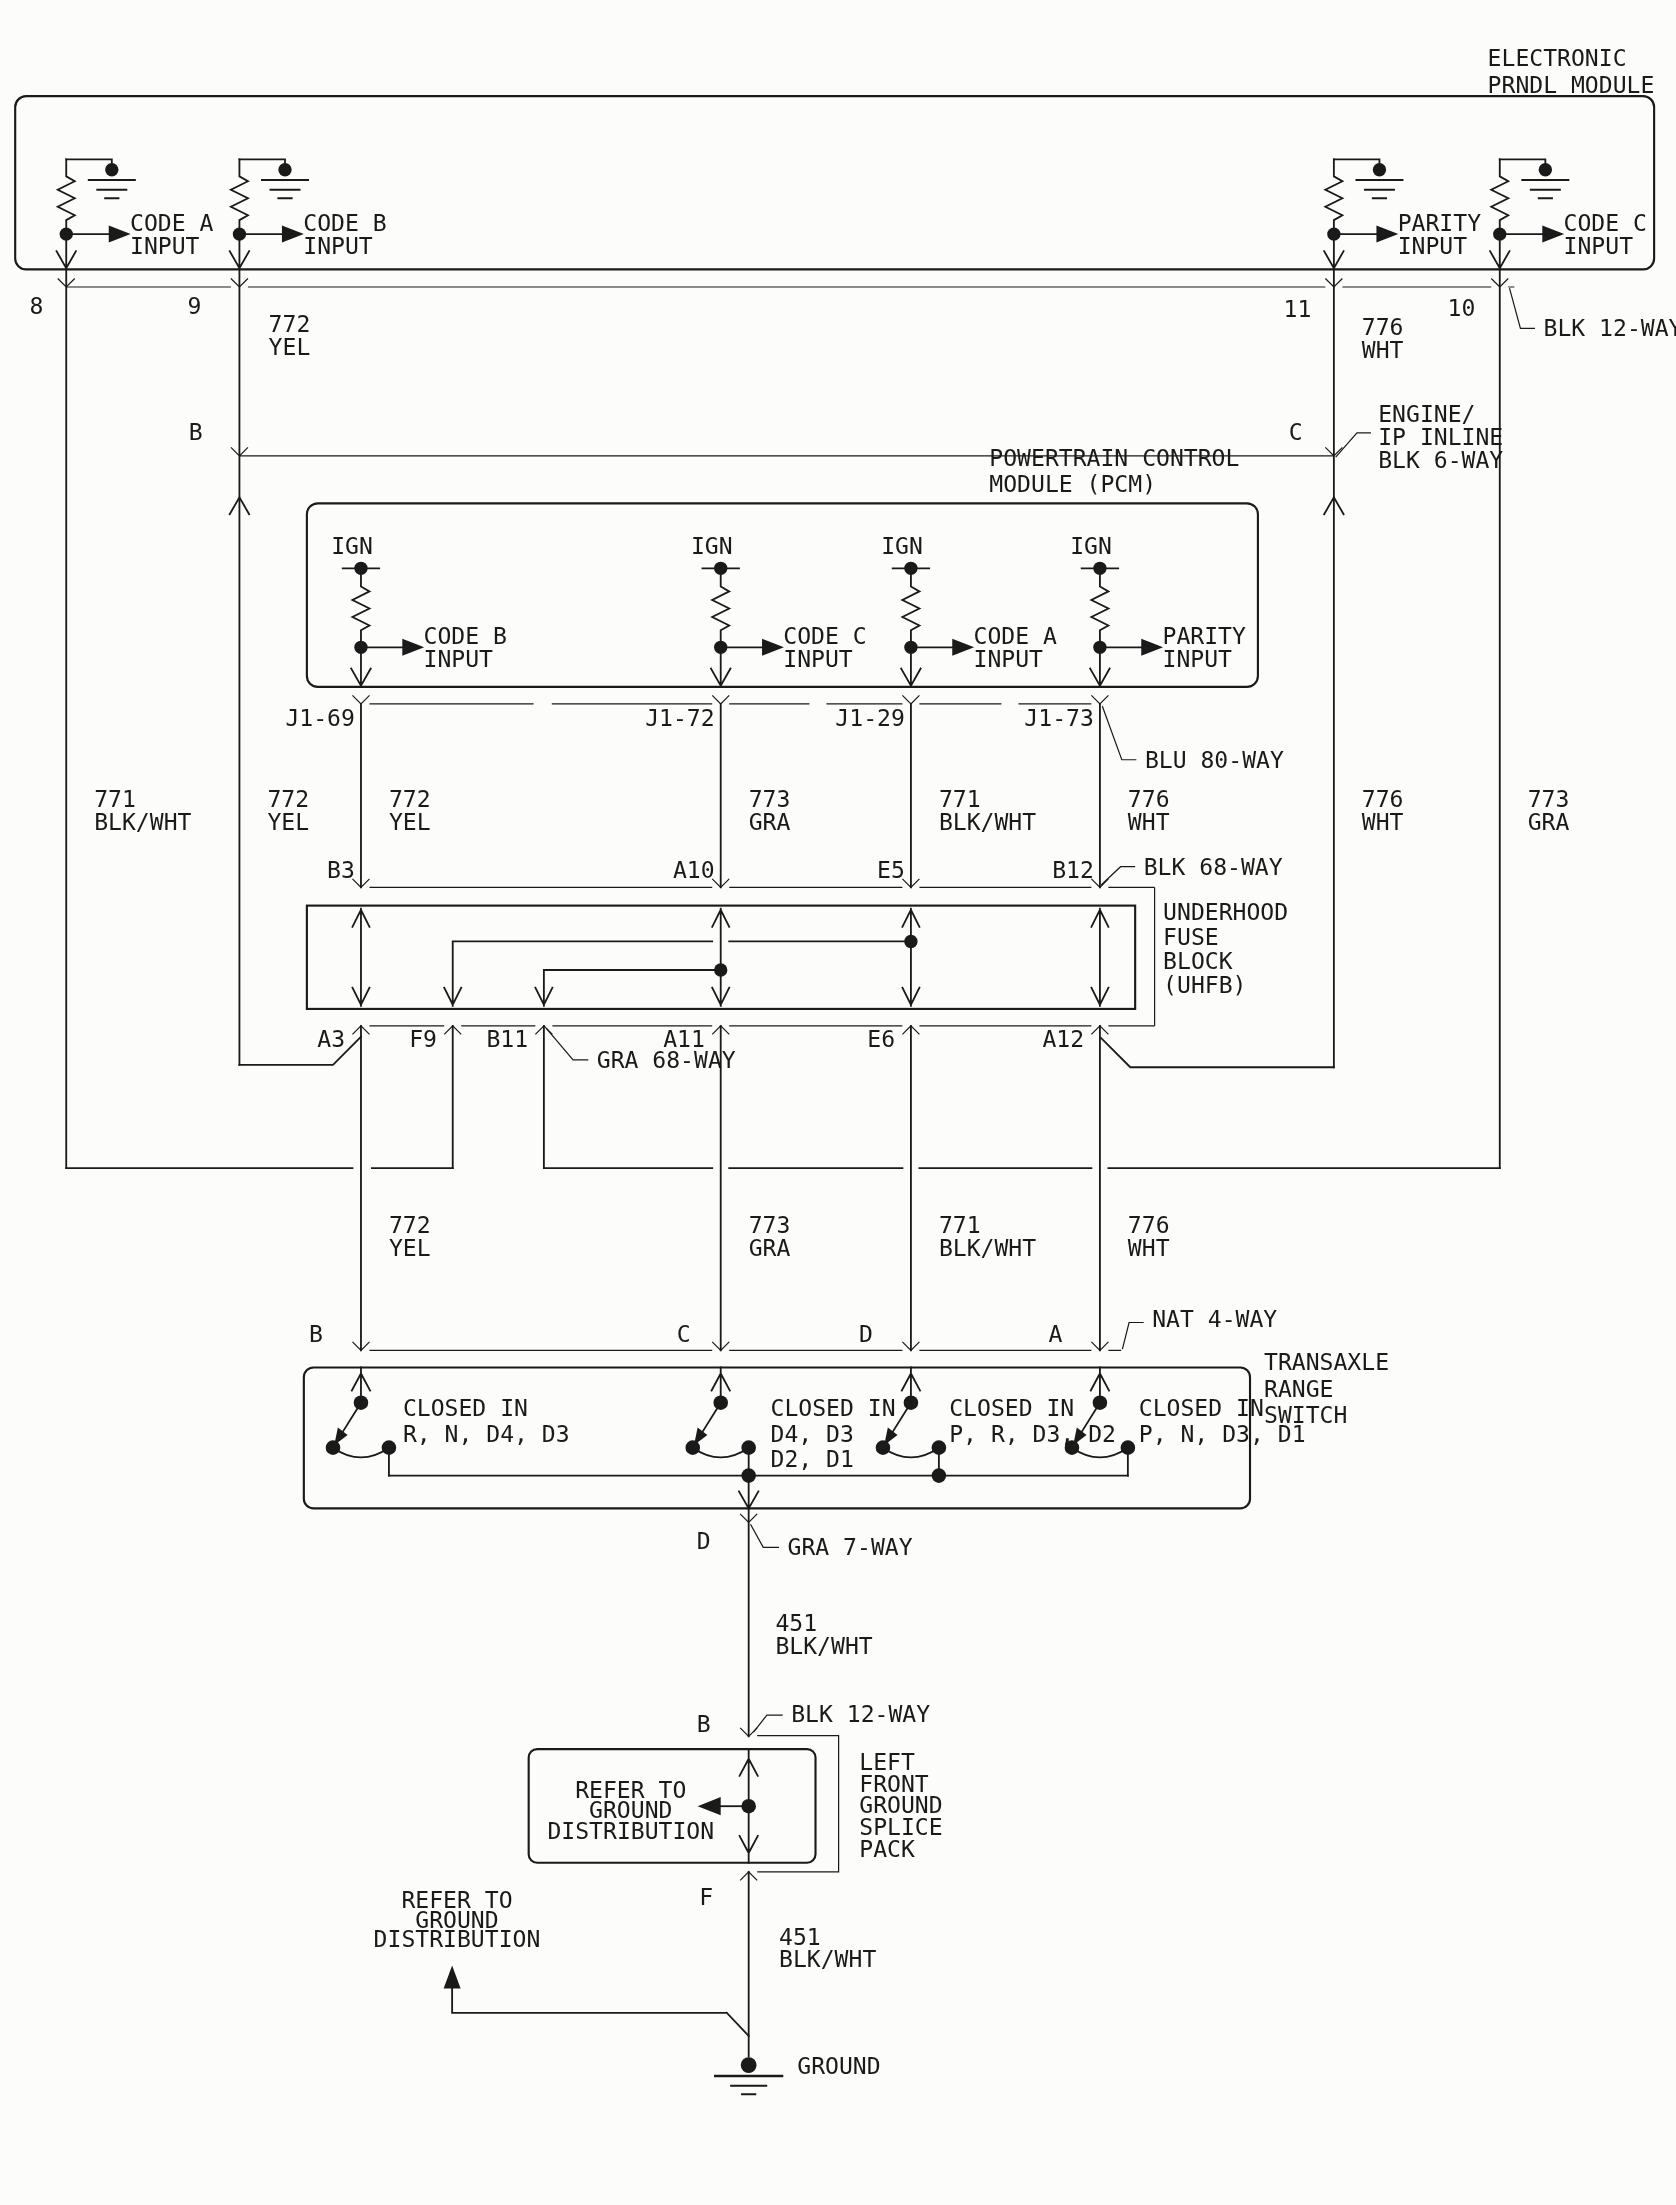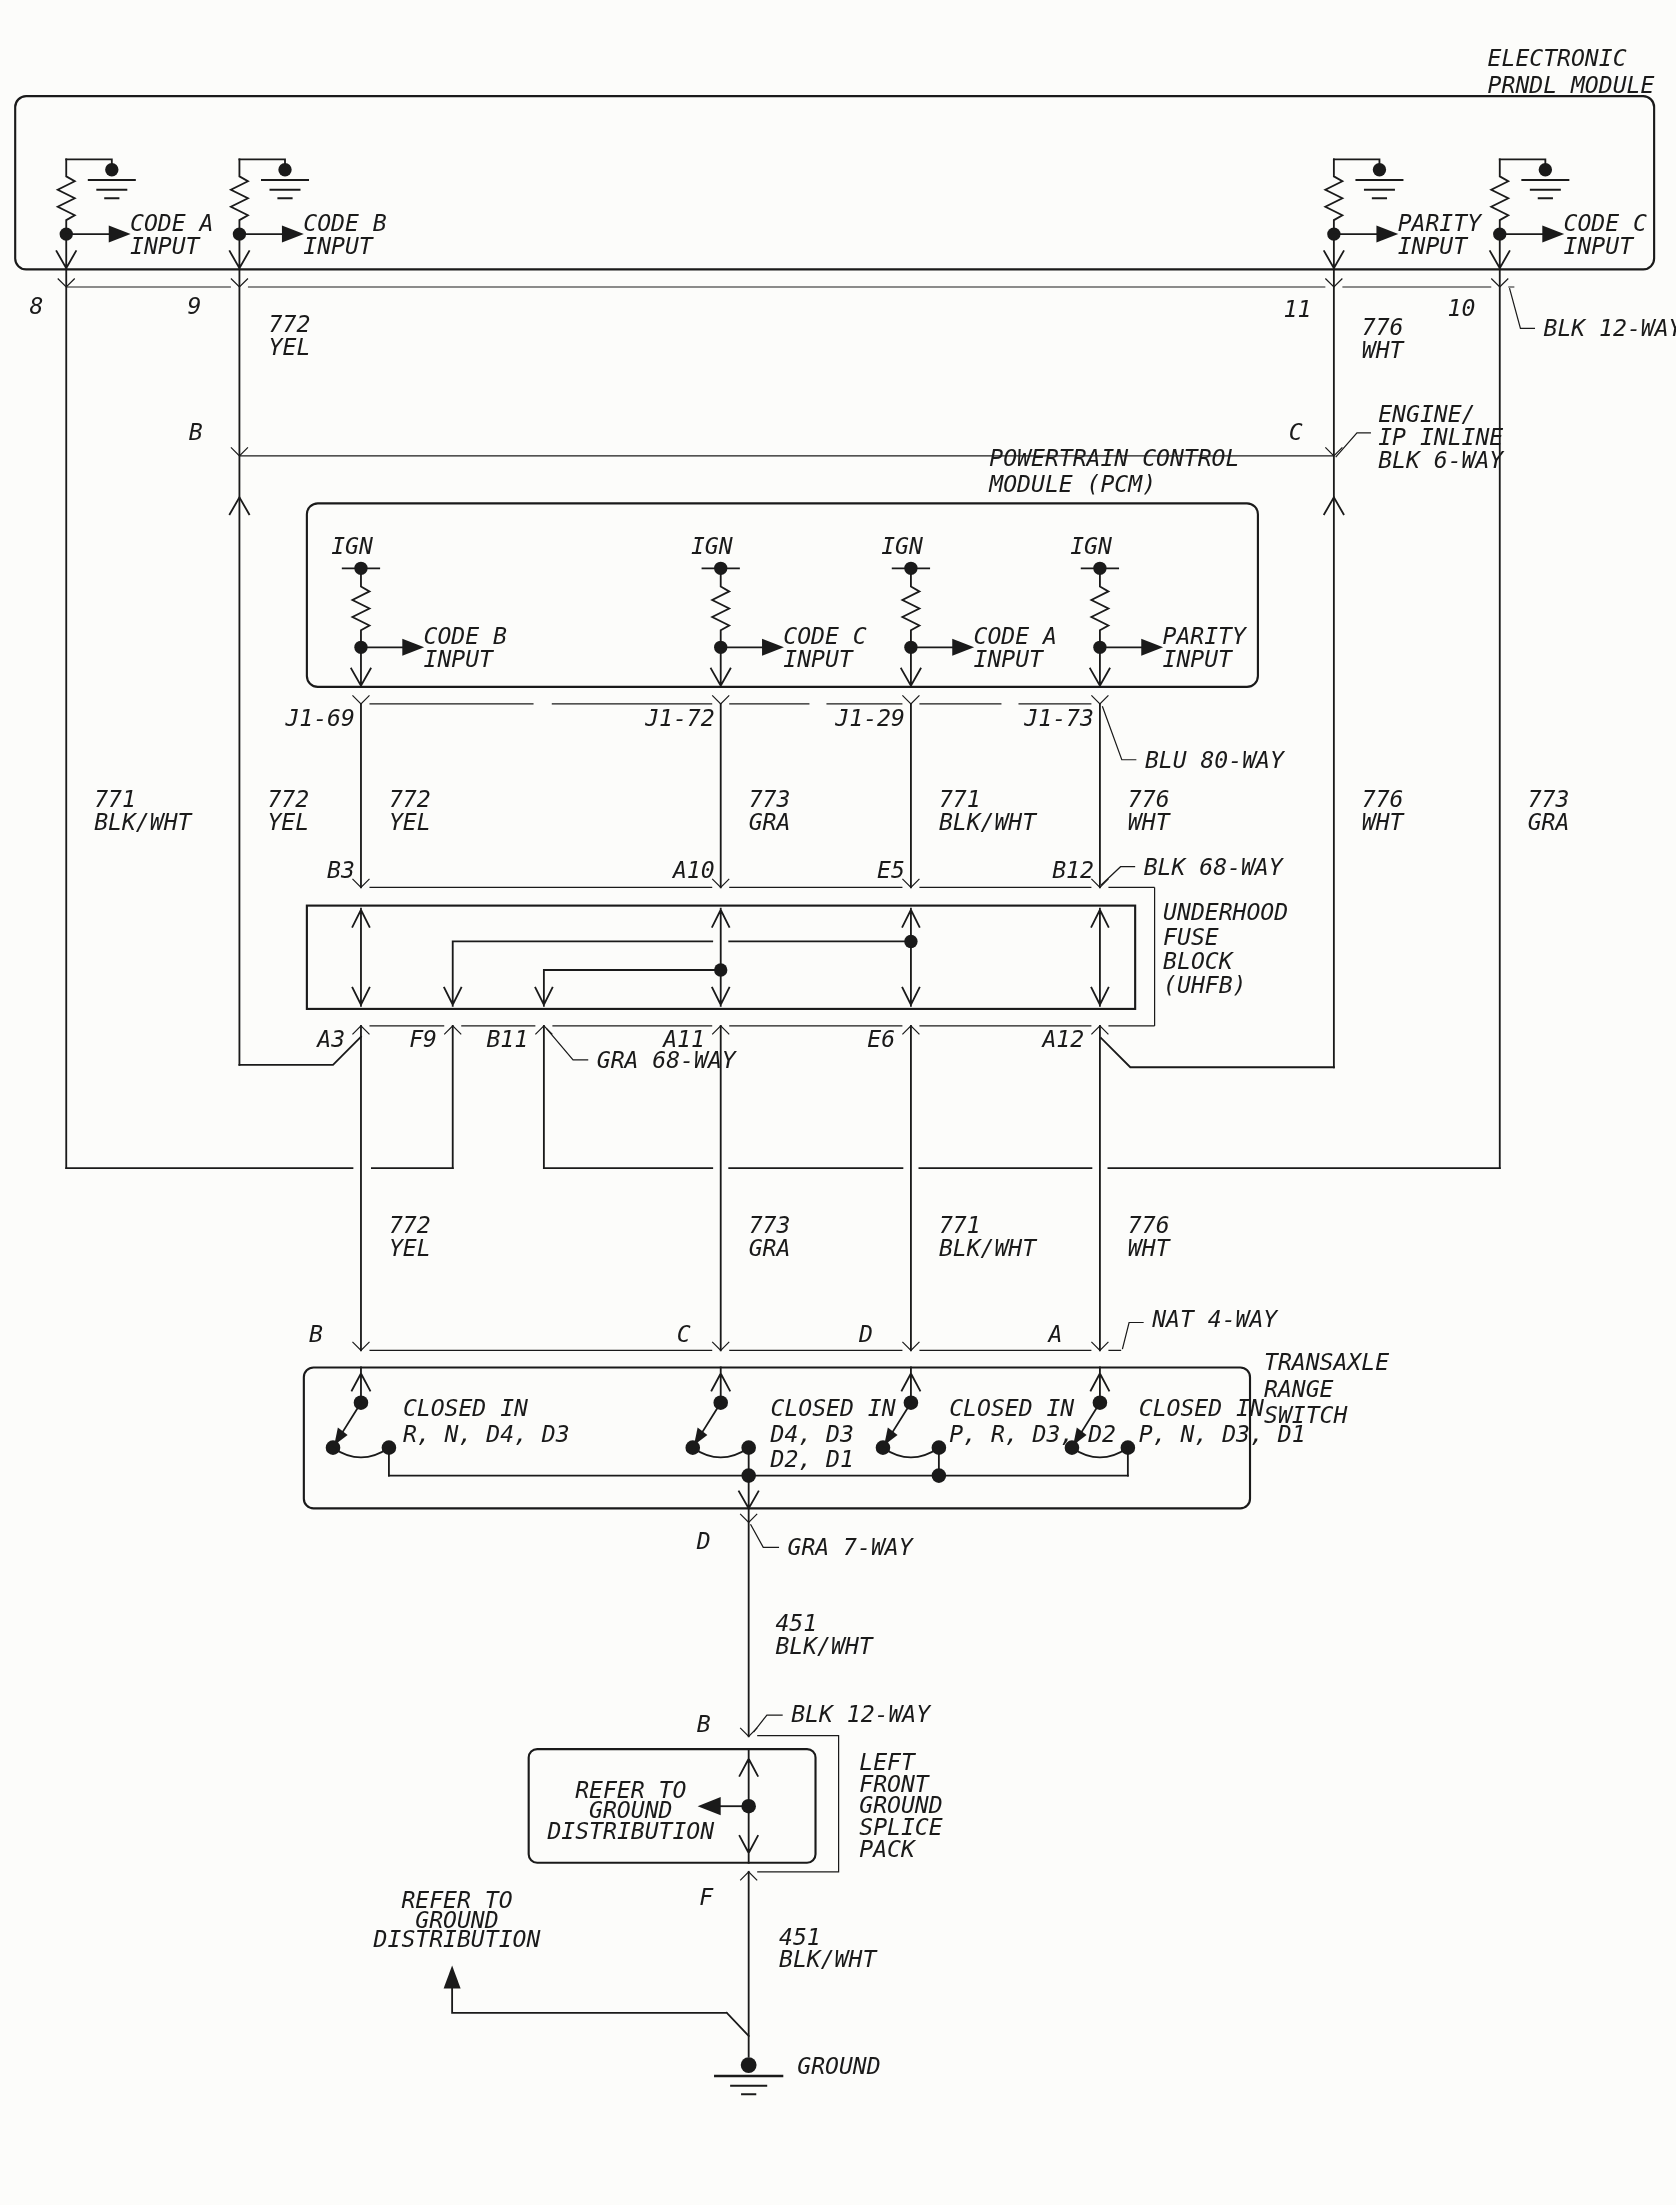--- a/index.html
+++ b/index.html
@@ -1,16 +1,16 @@
 <!DOCTYPE html>
 <html style="font-size:9.7px"><head>
 <meta charset="utf-8">
 <style>
   html,body{margin:0;padding:0;background:#f8f8f6;}
-  .page{position:relative;width:1676px;height:2205px;background:#fcfcfa;font-style:italic;}
+  .page{position:relative;width:1676px;height:2205px;background:#fcfcfa;}
   svg{position:absolute;left:0;top:0;}
   .w{stroke:#1a1a1a;stroke-width:3;fill:none;stroke-linecap:square;}
   .w2{stroke:#1a1a1a;stroke-width:2;fill:none;}
   .w4{stroke:#1a1a1a;stroke-width:4;fill:none;stroke-linecap:square;}
   .bx{stroke:#1a1a1a;stroke-width:3.5;fill:none;}
   .d{fill:#1a1a1a;stroke:none;}
   text{font-family:"DejaVu Sans Mono","Liberation Mono",monospace;font-size:38px;fill:#1a1a1a;white-space:pre;}
   .tm{text-anchor:middle;}
   .te{text-anchor:end;}
 </style>

